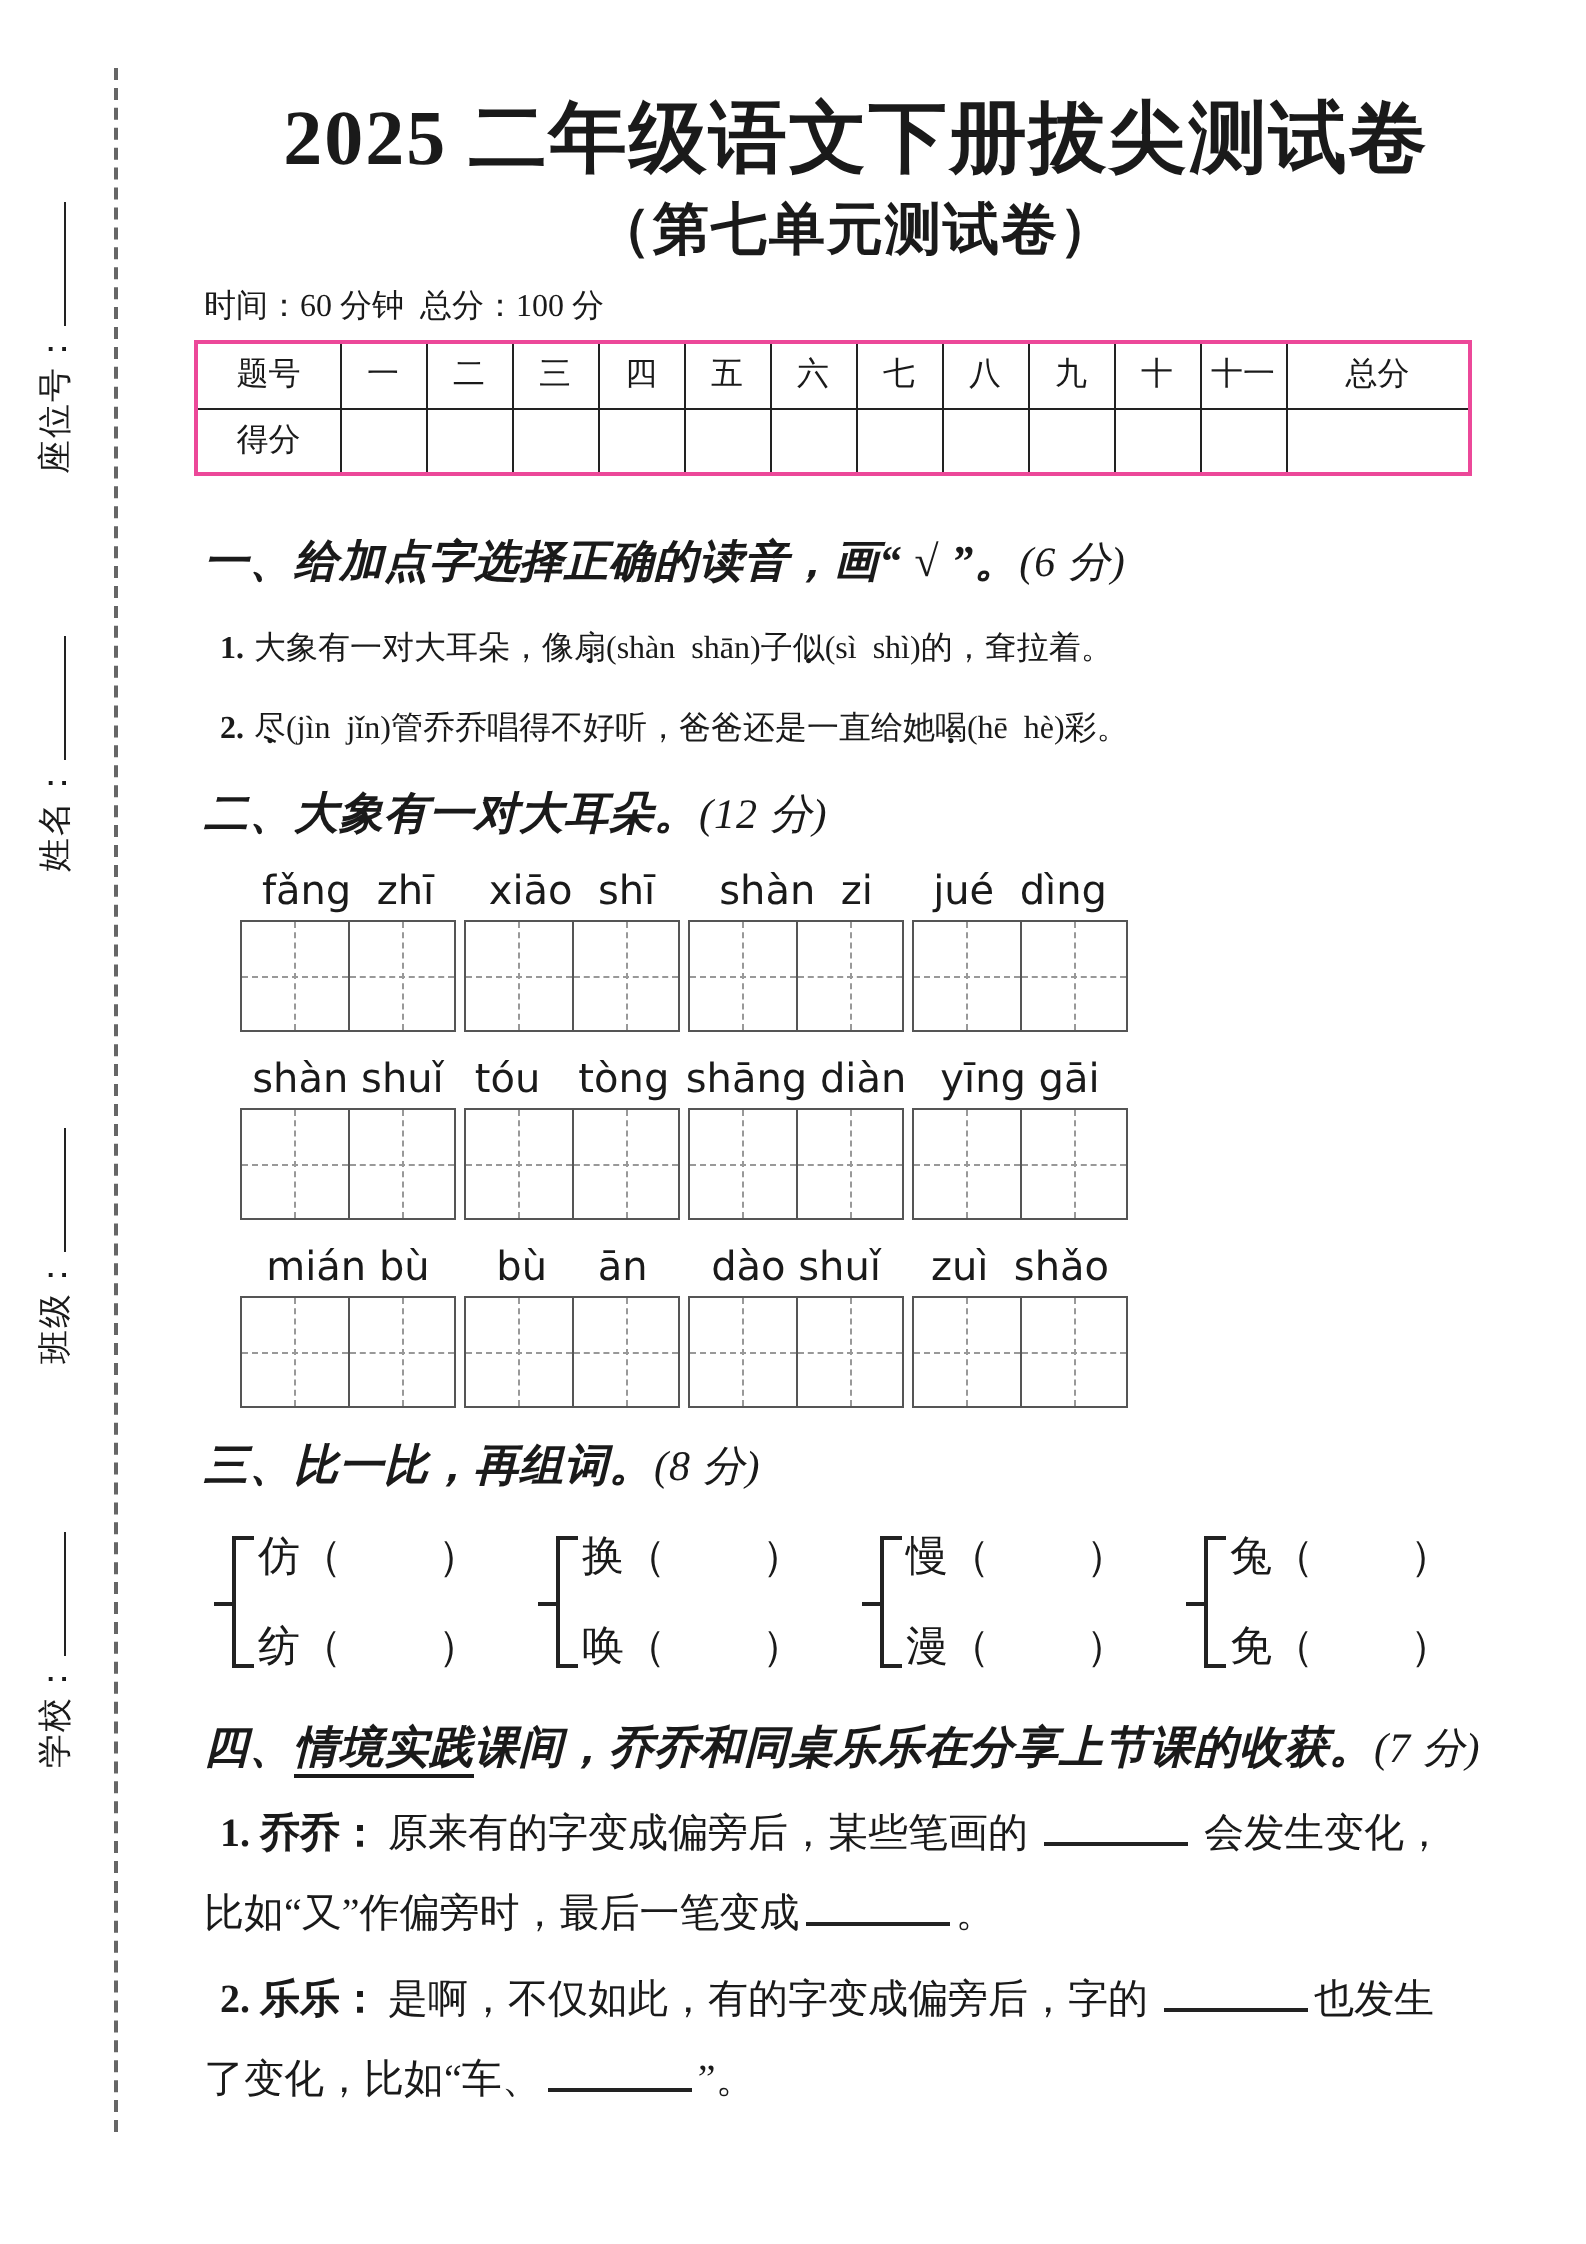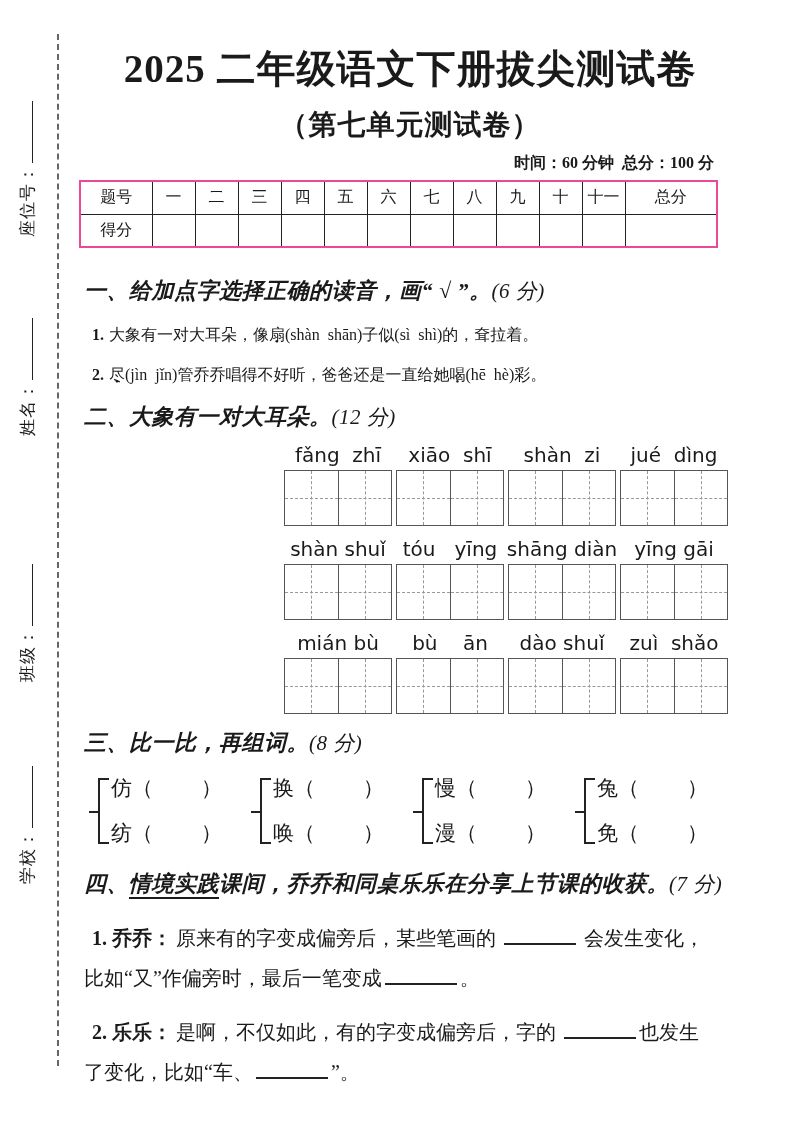--- a/index.html
+++ b/index.html
@@ -27,33 +27,33 @@
   .side-label .uline {
     display:inline-block; width:62px; height:0.9em;
     border-bottom:1.6px solid #222; margin-left:2px;
   }
   .side-label.pos-seat   { top:237px; }
   .side-label.pos-name   { top:436px; }
   .side-label.pos-class  { top:682px; }
   .side-label.pos-school { top:884px; }
 
   
-  .main { position:absolute; left:84px; top:0; width:652px; }
+  .main { position:absolute; left:102px; top:0; width:652px; }
 
   .title {
     margin-top:42px; text-align:center;
     font-size:39px; font-weight:900; letter-spacing:1px;
   }
   .subtitle {
-    margin-top:10px; text-align:center;
+    text-align:center;
     font-size:28px; font-weight:bold; letter-spacing:1px;
   }
   .meta {
-    margin-top:9px; text-align:right; padding-right:22px;
-    font-size:16px; font-weight:bold; white-space:pre-wrap;
+    margin-top:9px; padding-right:22px;
+    font-size:16px; font-weight:normal; white-space:pre-wrap;
   }
 
   
   table.score-table {
     margin-top:6px; margin-left:-5px;
     border-collapse:collapse; table-layout:fixed; width:637px;
     border:2px solid #ec4899;
   }
   table.score-table td {
     border:1px solid #222; height:33px;
@@ -76,21 +76,21 @@
   }
   .q-num { font-weight:bold; margin-right:5px; }
   .dotted { position:relative; }
   .dotted::after {
     content:"•"; position:absolute; left:50%; bottom:-0.62em;
     transform:translateX(-50%); font-size:11px; color:#1a1a1a;
   }
 
   
   .pinyin-row {
-    display:flex; justify-content:flex-end;
+    display:flex; justify-content:flex-start;
     margin-top:11px; padding-left:16px; padding-right:6px;
   }
   .pinyin-block { width:112px; text-align:center; }
   .pinyin-label {
     display:block; font-family:"DejaVu Sans",sans-serif;
     font-size:20px; white-space:pre; margin-bottom:3px;
   }
   .tian {
     display:flex; width:108px; height:56px; margin:0 auto;
     border:1.6px solid #555; background:#fff;
@@ -125,21 +125,21 @@
   .bracket .tick {
     position:absolute; left:-11px; top:50%; width:11px;
     border-top:2px solid #222;
   }
   .pair-rows { display:flex; flex-direction:column; gap:17px; }
   .pair-row { font-size:21px; white-space:nowrap; }
   .pair-row .gap { display:inline-block; width:48px; }
 
   
   .s4-line {
-    margin-top:24px; padding-left:8px;
+    margin-top:13px; padding-left:8px;
     font-size:20px; line-height:1.5; white-space:pre-wrap;
   }
   .s4-line.cont { margin-top:10px; padding-left:0; }
   .speaker { font-weight:bold; margin-right:4px; }
   .blank {
     display:inline-block; width:72px; height:1em;
     border-bottom:2px solid #222; margin:0 3px;
     vertical-align:baseline;
   }
 </style>
@@ -252,21 +252,21 @@
 
     <div class="pinyin-row">
       <div class="pinyin-block">
           <span class="pinyin-label">shàn shuǐ</span>
           <div class="tian">
             <div class="sq"></div>
             <div class="sq"></div>
           </div>
         </div>
       <div class="pinyin-block">
-          <span class="pinyin-label">tóu   yīng</span>
+          <span class="pinyin-label">tóu   tòng</span>
           <div class="tian">
             <div class="sq"></div>
             <div class="sq"></div>
           </div>
         </div>
       <div class="pinyin-block">
           <span class="pinyin-label">shāng diàn</span>
           <div class="tian">
             <div class="sq"></div>
             <div class="sq"></div>

